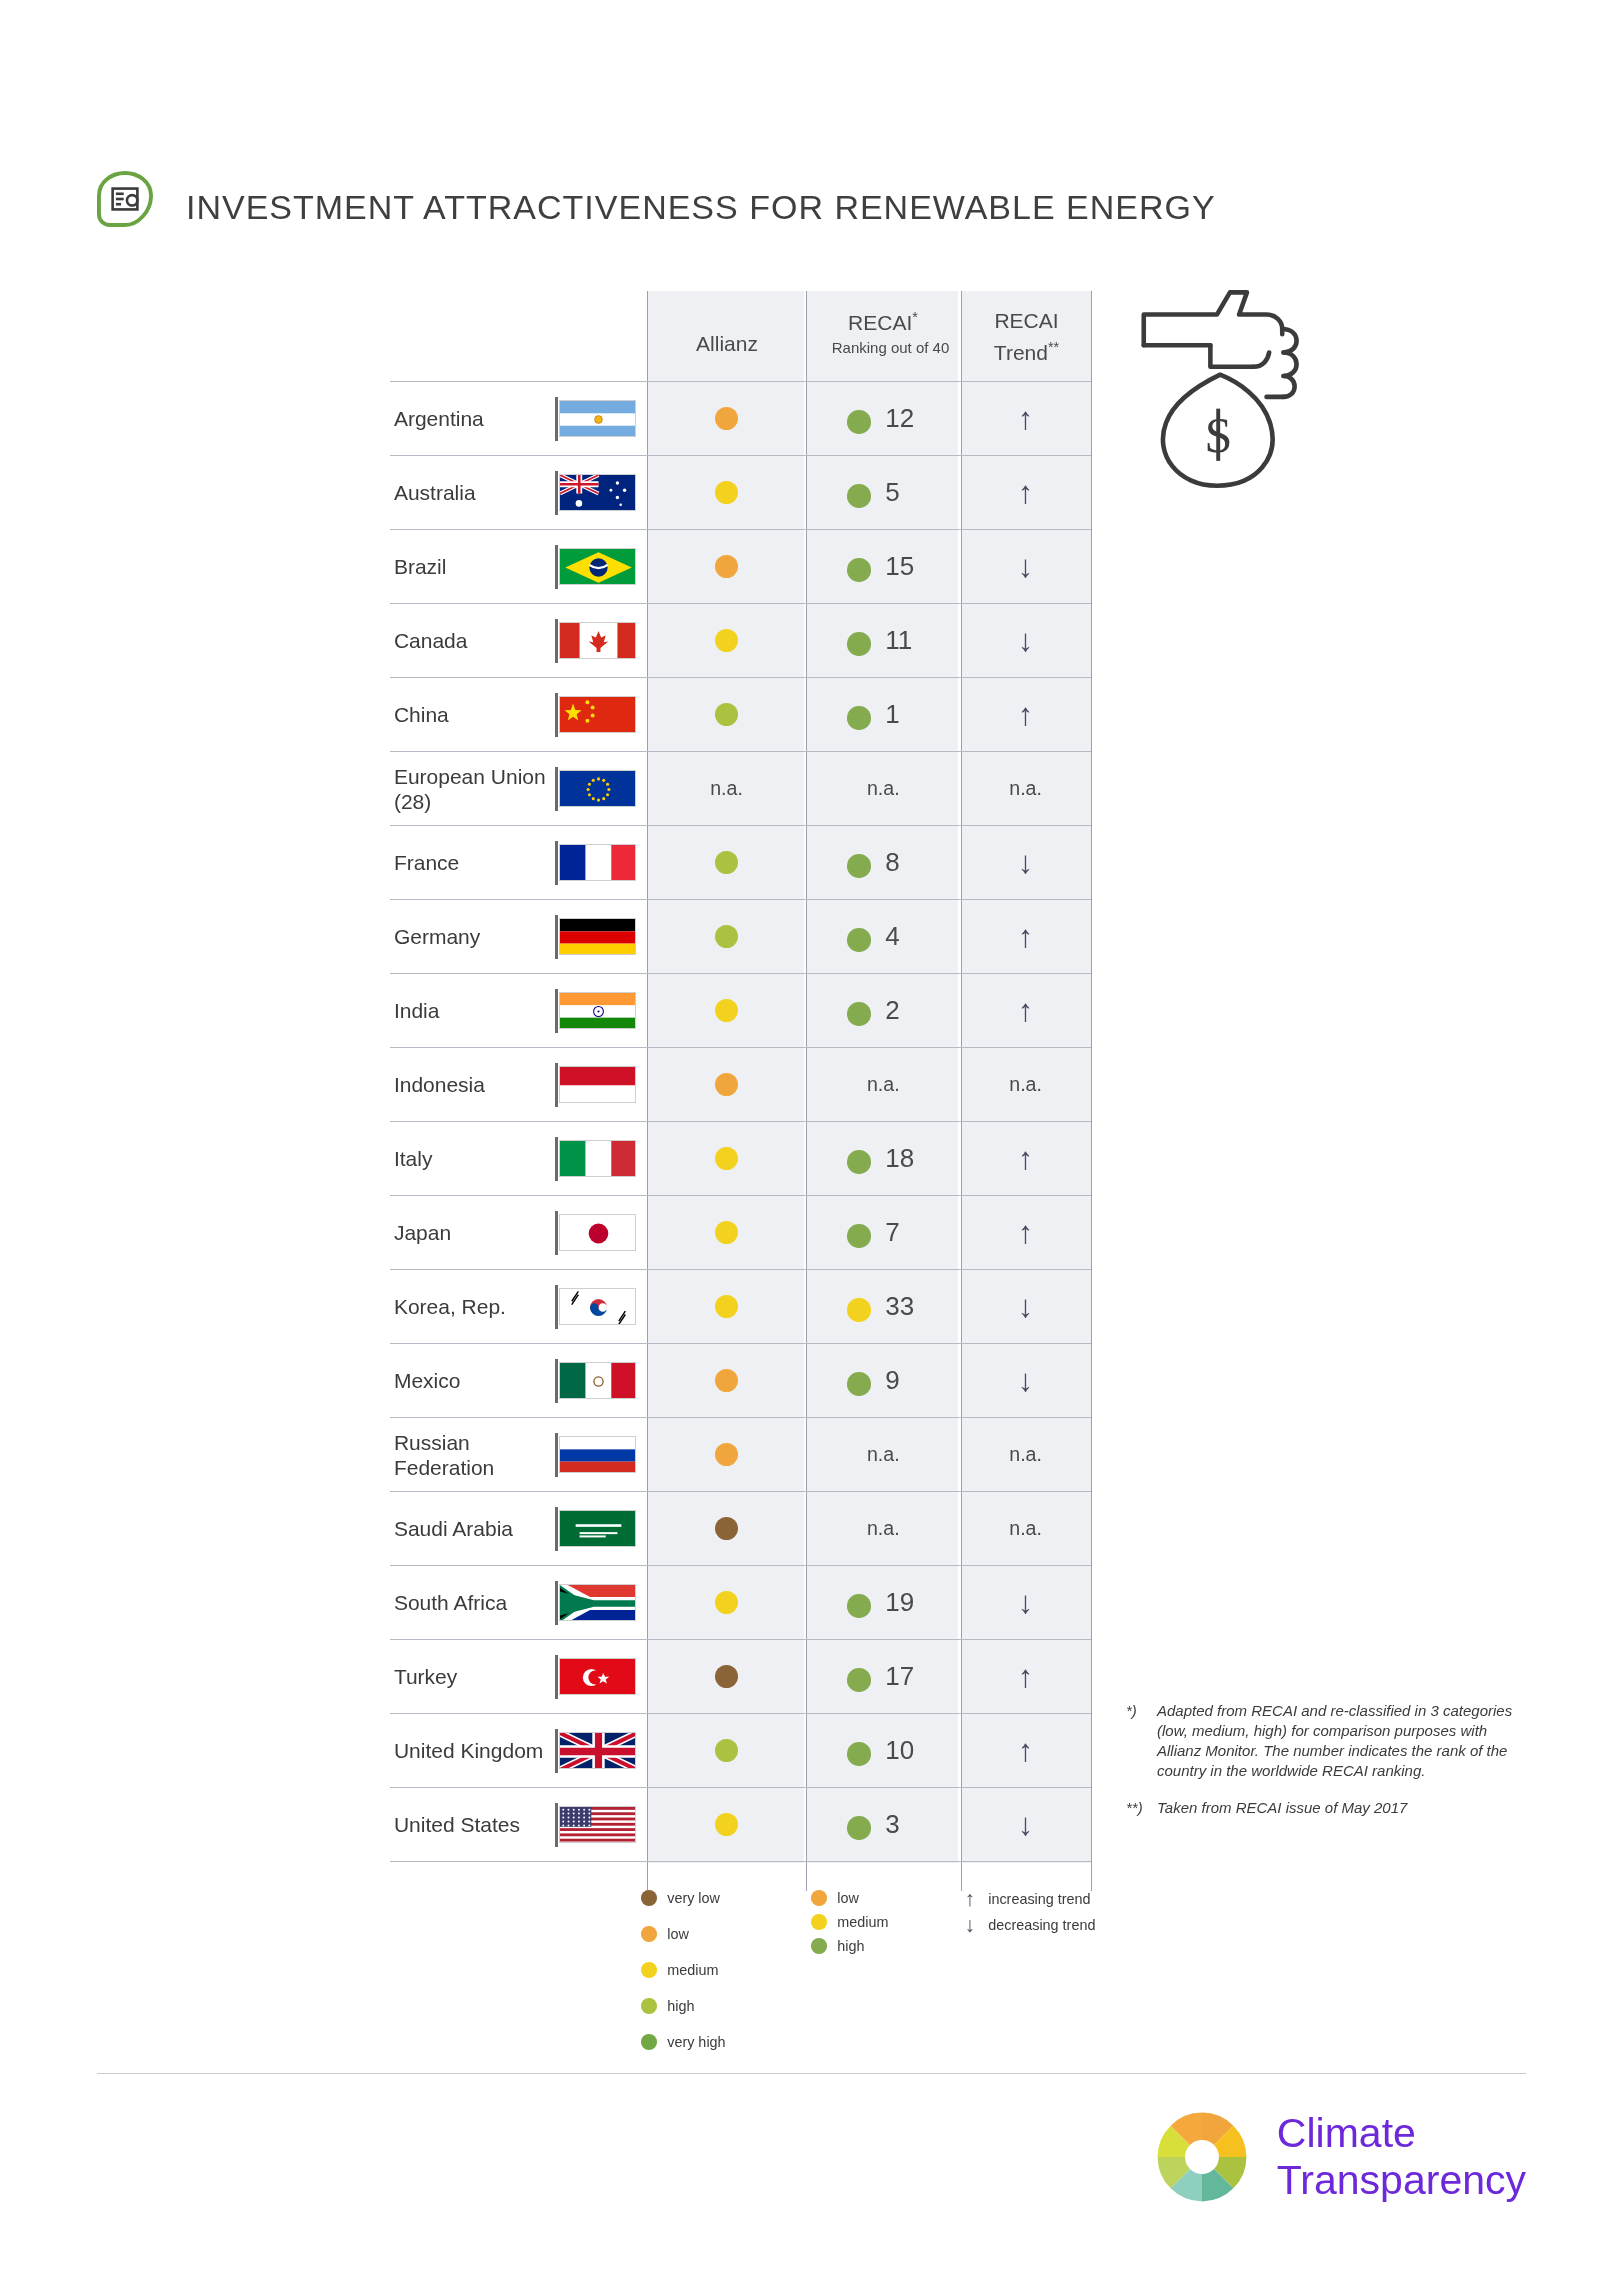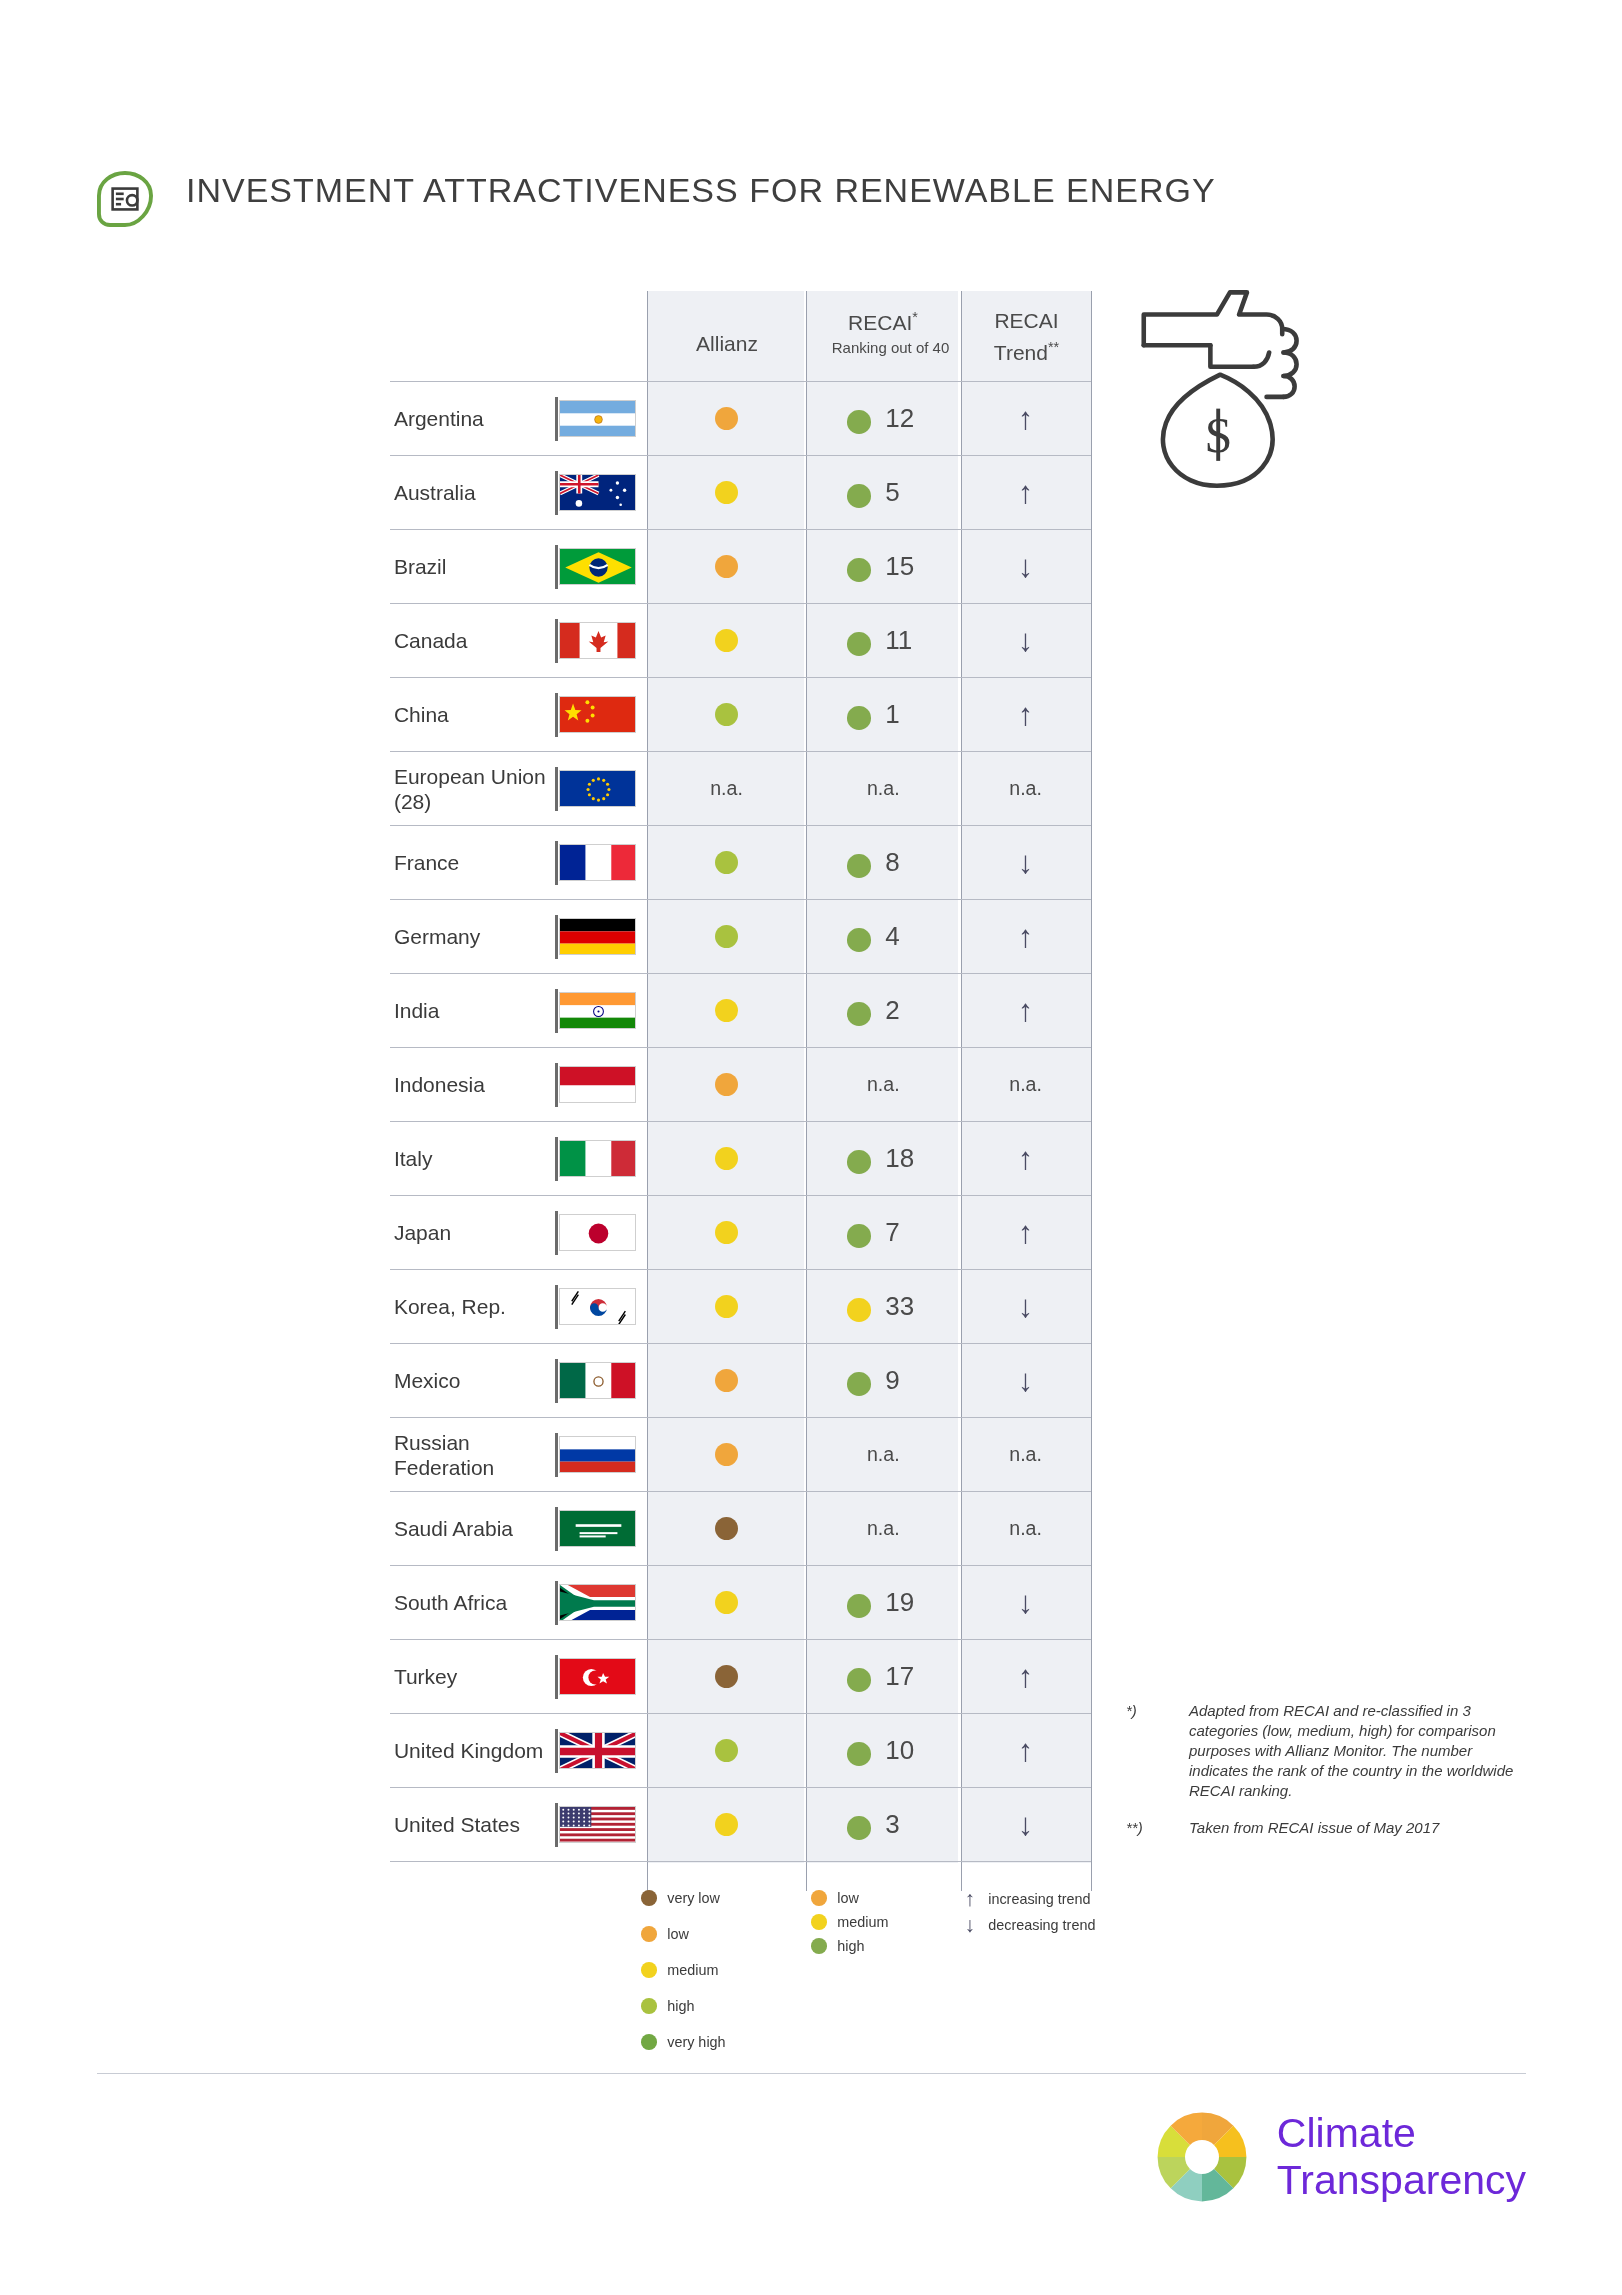--- a/index.html
+++ b/index.html
@@ -20,21 +20,21 @@
     width: 1623px;
     height: 2295px;
   }
 
   
   .header {
     position: absolute;
     left: 97px;
     top: 171px;
     display: flex;
-    align-items: flex-start;
+    align-items: flex-end;
   }
   .header-logo {
     width: 56px;
     height: 56px;
     position: relative;
     flex: 0 0 auto;
   }
   .header-title {
     margin-left: 33px;
     font-size: 34px;
@@ -238,21 +238,21 @@
     font-style: italic;
   }
   .fn {
     display: flex;
     margin-bottom: 17px;
   }
   .fn-mark {
     width: 31px;
     flex: 0 0 auto;
   }
-  .fn-text { flex: 1 1 auto; margin-left: 32px; }
+  .fn-text { flex: 1 1 auto; }
 
   
   .legend {
     position: absolute;
     left: 641px;
     top: 1890px;
     width: 458px;
     display: flex;
   }
   .legend-col {

